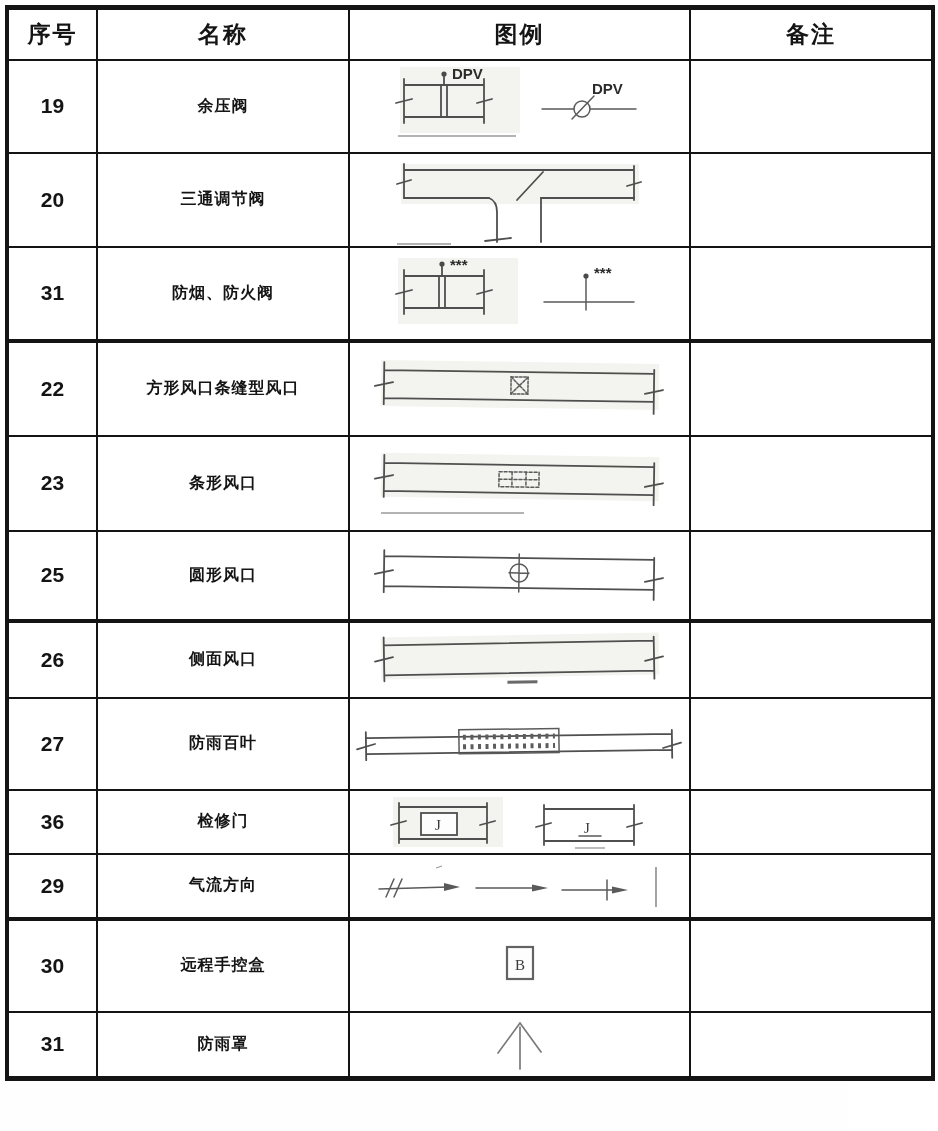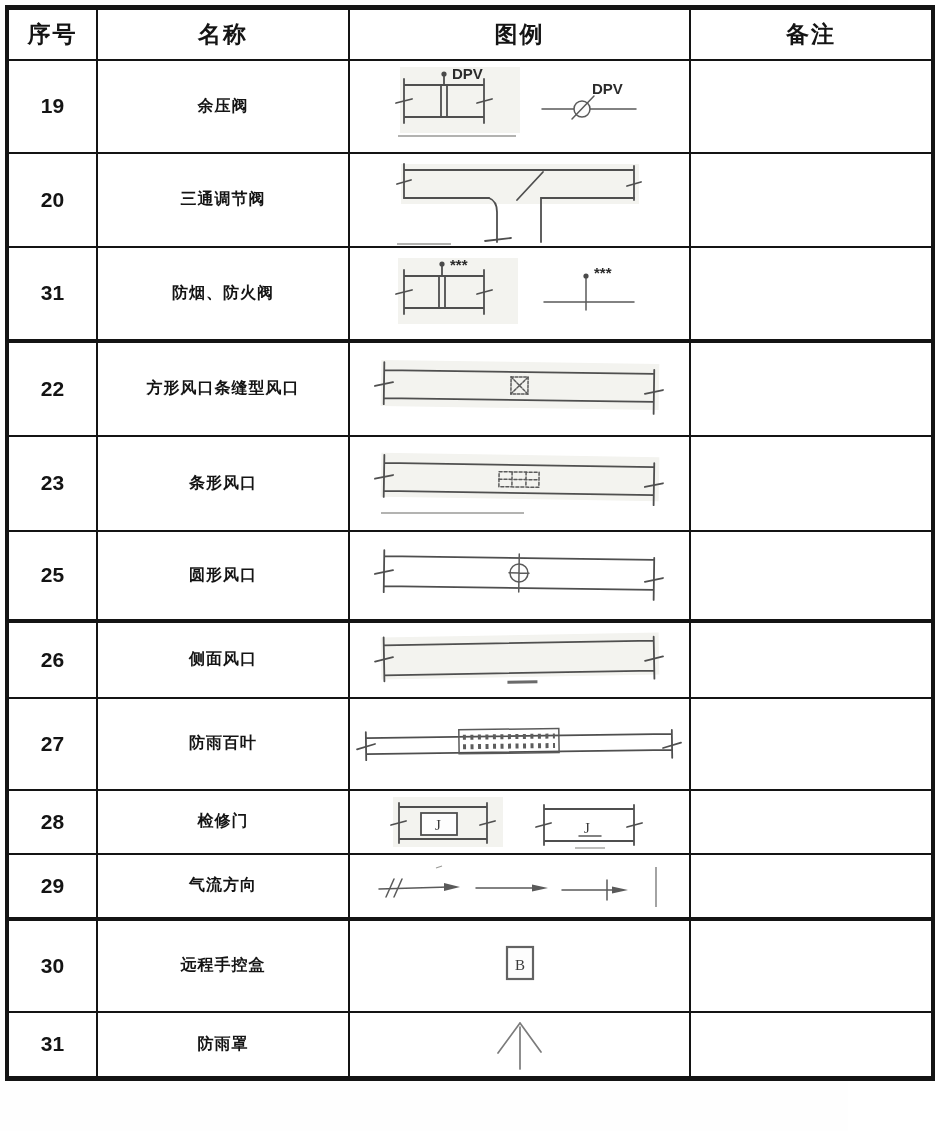--- a/index.html
+++ b/index.html
@@ -226,21 +226,21 @@
               <path d="M109,14.5 H201" stroke="#5d5d5d" stroke-width="5" stroke-dasharray="3 4.5" fill="none"></path>
               <path d="M109,24 H201" stroke="#5d5d5d" stroke-width="5" stroke-dasharray="3 4.5" fill="none"></path>
             </g>
           </g>
         </svg>
       </td>
       <td></td>
     </tr>
 
     <tr>
-      <td class="no-cell">28</td>
+      <td class="no-cell">36</td>
       <td class="name-cell">检修门</td>
       <td class="sym-cell">
         <svg width="282" height="58" viewBox="0 0 282 58">
           <rect class="tint" x="14" y="4" width="110" height="50"></rect>
           <g class="sk">
             <path d="M20,14 H108 M20,46 H108 M20,10 V50 M108,10 V50"></path>
             <path d="M12,32 L27,28 M101,32 L116,28"></path>
             <rect x="42" y="20" width="36" height="22" fill="#fdfdfd"></rect>
           </g>
           <text class="lbl-serif" x="56" y="37">J</text>

